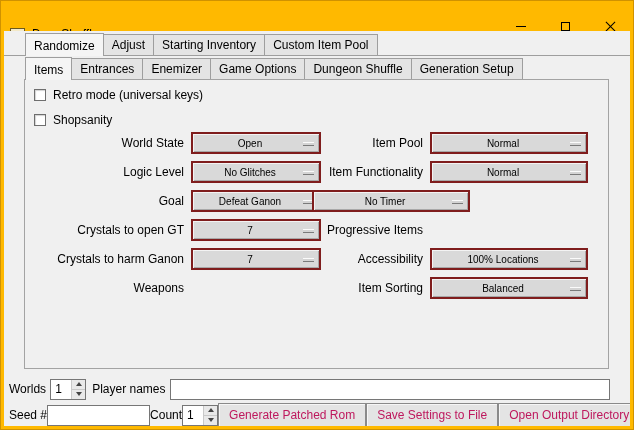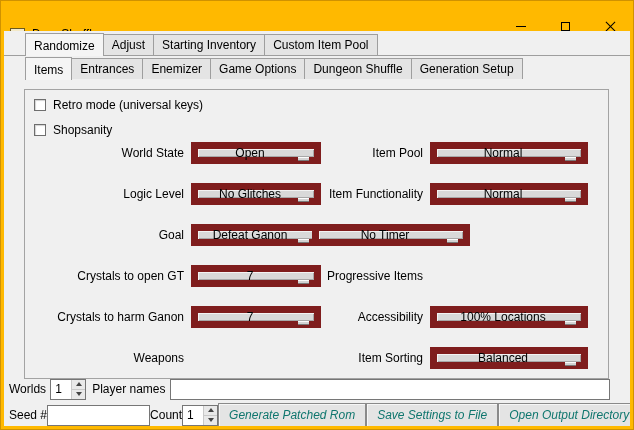--- a/index.html
+++ b/index.html
@@ -56,45 +56,45 @@
   }
   .tab.active {
     background: #f5f5f5; padding-top: 5px; margin-bottom: 0; z-index: 2;
   }
 
   .outer-tabbar { top: 2px; left: 0; right: 0; height: 23px; padding-left: 21px; }
   .inner-tabbar { top: 27px; left: 21px; height: 22px; z-index: 3; }
 
   .inner-pane {
     position: absolute; top: 48px; left: 20px; right: 21px; height: 290px;
-    border: 1px solid #a3a3a3; background: #f0f0f0; margin-top: 10px;
+    border: 1px solid #a3a3a3; background: #f0f0f0;
   }
 
   
   .cb-row { position: absolute; left: 9px; display: flex; align-items: center; }
   .cb-box {
     width: 12px; height: 12px; background: #ffffff; border: 1px solid #6e6e6e;
     box-shadow: inset 1px 1px 1px rgba(0,0,0,0.18);
   }
   .cb-label { margin-left: 7px; font-size: 12px; color: #000; }
 
   
-  .form-col { position: absolute; top: 52px; display: flex; flex-direction: column; gap: 19px; }
+  .form-col { position: absolute; top: 52px; display: flex; flex-direction: column; gap: 7px; }
   .form-col.left { left: 0; }
   .form-col.right { left: 287px; }
   .frow { display: flex; align-items: center; height: 22px; }
   .flabel { font-size: 12px; text-align: right; padding-right: 7px; color: #000; }
   .left .flabel { width: 166px; }
   .right .flabel { width: 118px; }
 
   .dropdown {
     position: relative; display: flex; align-items: center; justify-content: center;
-    height: 22px; background: #d9d9d9; border: 7px solid #7f1d1d;
+    height: 22px; background: #d9d9d9; border: 2px solid #7f1d1d;
     box-shadow: inset 1px 1px 0 #f3f3f3, inset -1px -1px 0 #a8a8a8;
-    font-size: 12px; color: #000; cursor: default;
+    font-size: 10px; color: #000; cursor: default;
   }
   .left .dropdown { width: 130px; }
   .right .dropdown { width: 158px; }
   .dd-val { padding: 0 14px 0 2px; white-space: nowrap; }
   .dd-ind {
     position: absolute; right: 5px; top: 8px; width: 11px; height: 4px;
     background: #d4d4d4; border-top: 1px solid #fbfbfb; border-bottom: 1px solid #7a7a7a;
   }
 
   
@@ -115,23 +115,22 @@
   .spin-val { width: 20px; display: flex; align-items: center; padding-left: 4px; font-size: 12px; }
   .spin-btns { display: flex; flex-direction: column; width: 14px; border-left: 1px solid #c9c9c9; }
   .spin-up, .spin-down { flex: 1; background: #e9e9e9; display: flex; align-items: center; justify-content: center; }
   .spin-up { border-bottom: 1px solid #c9c9c9; }
   .tri-up { width: 0; height: 0; border-left: 3px solid transparent; border-right: 3px solid transparent; border-bottom: 4px solid #444; }
   .tri-down { width: 0; height: 0; border-left: 3px solid transparent; border-right: 3px solid transparent; border-top: 4px solid #444; }
 
   .btn {
     height: 24px; display: inline-flex; align-items: center; justify-content: center;
     padding: 0 10px; background: #e4e4e4; border: 1px solid #8a8a8a;
-    font-size: 12px; color: #0f766e; white-space: nowrap; cursor: default;
+    font-size: 12px; color: #be185d; white-space: nowrap; cursor: default;
     box-shadow: inset 1px 1px 0 #f6f6f6;
-    font-style: italic;
   }
   .spacer { flex: 1; }
   .gap4 { width: 4px; } .gap6 { width: 6px; } .gap2 { width: 3px; }
 </style>
 </head>
 <body>
 
 <div class="window">
 
   <div class="titlebar">

